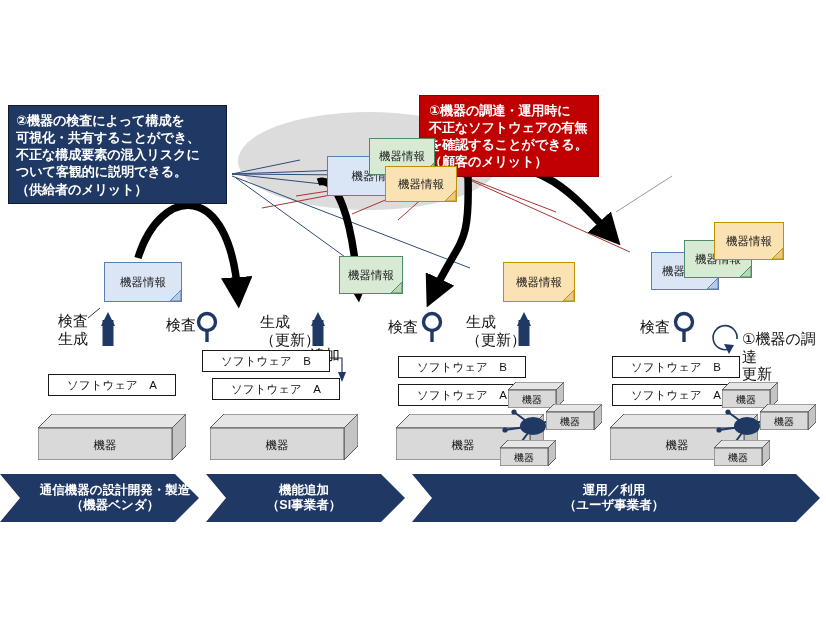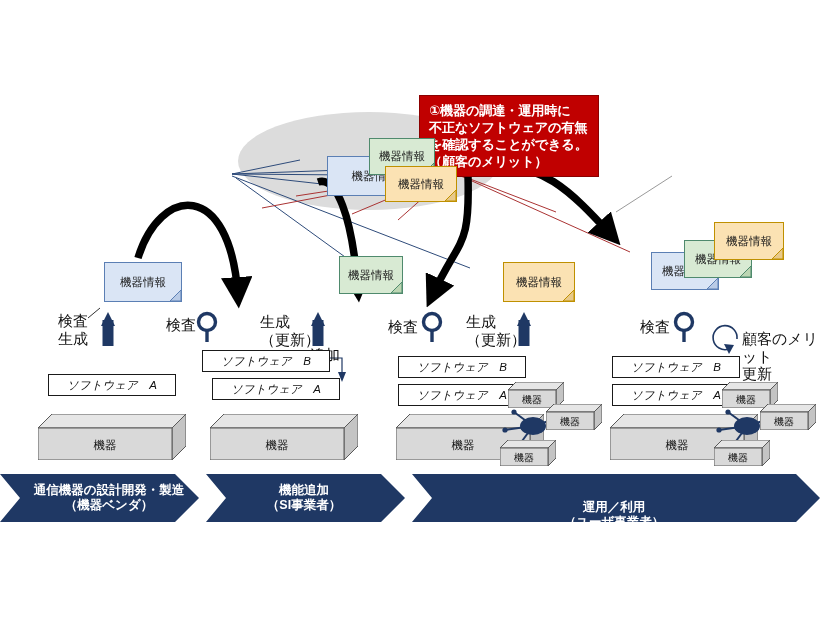--- a/index.html
+++ b/index.html
@@ -20,21 +20,21 @@
   
   .note{position:absolute;box-sizing:border-box;display:flex;align-items:center;justify-content:center;
         font-size:11.5px;color:#1a1a1a;margin-left:39px;}
   .note .fold{position:absolute;right:0;bottom:0;width:11px;height:11px;}
   .note-blue{background:#dae5f5;border:1px solid #5b7fb4;}
   .note-green{background:#d8ead3;border:1px solid #4f8a6d;}
   .note-yellow{background:#fbe2b3;border:1px solid #bf9000;}
 
   
   .swbar{position:absolute;box-sizing:border-box;background:#fff;border:1px solid #1a1a1a;
-         display:flex;align-items:center;justify-content:center;font-size:11.5px;color:#111;font-style:italic;}
+         display:flex;align-items:center;justify-content:center;font-size:11.5px;color:#111;}
 
   
   .dev{position:absolute;}
 
   
   .lab{position:absolute;font-size:15px;color:#111;line-height:1.18;white-space:pre-line;}
 
   
   .chev{position:absolute;color:#fff;font-weight:bold;font-size:12.5px;text-align:center;
         line-height:1.2;white-space:pre-line;display:flex;align-items:center;justify-content:center;}
@@ -73,20 +73,25 @@
       <marker id="bigArrow" viewBox="0 0 10 10" refX="6" refY="5" markerWidth="4.2" markerHeight="4.2" orient="auto-start-reverse">
         <path d="M 0 0 L 10 5 L 0 10 z" fill="#000"></path>
       </marker>
     </defs>
     <path d="M 138 258 C 160 186 230 178 238 296" stroke="#000" stroke-width="7.5" fill="none" marker-end="url(#bigArrow)"></path>
     <path d="M 318 182 C 336 176 352 214 358 290" stroke="#000" stroke-width="7.5" fill="none" marker-end="url(#bigArrow)"></path>
     <path d="M 468 176 C 470 250 460 236 432 296" stroke="#000" stroke-width="7.5" fill="none" marker-end="url(#bigArrow)"></path>
     <path d="M 487 168 C 540 160 570 190 612 236" stroke="#000" stroke-width="7.5" fill="none" marker-end="url(#bigArrow)"></path>
   </svg>
 
+  <div class="callout navy" style="left:8px;top:105px;width:219px;">②機器の検査によって構成を
+可視化・共有することができ、
+不正な構成要素の混入リスクに
+ついて客観的に説明できる。
+（供給者のメリット）</div>
 
   <div class="callout red" style="left:419px;top:95px;width:180px;">①機器の調達・運用時に
 不正なソフトウェアの有無
 を確認することができる。
 （顧客のメリット）</div>
 
 
   <div class="note note-blue" style="left:288px;top:156px;width:95px;height:40px;">
     <span>機器情報</span>
     <svg class="fold" viewBox="0 0 11 11">
@@ -264,21 +269,21 @@
   <svg class="layer">
     <g>
       <circle cx="684" cy="322" r="8.5" fill="none" stroke="#1f3864" stroke-width="3.4"></circle>
       <line x1="684" y1="331" x2="684" y2="342" stroke="#1f3864" stroke-width="3.4"></line>
     </g>
     <g>
       <path d="M737 339 A 12 12 0 1 0 729 349" stroke="#1f3864" stroke-width="1.6" fill="none"></path>
       <path d="M729 354 L724 344 L734 345 Z" fill="#1f3864"></path>
     </g>
   </svg>
-  <div class="lab" style="left:742px;top:330px;">顧客のメリット
+  <div class="lab" style="left:742px;top:330px;">①機器の調達
 更新</div>
 
   <div class="swbar" style="left:612px;top:356px;width:128px;height:22px;">
     <span>ソフトウェア　B</span>
   </div>
   <div class="swbar" style="left:612px;top:384px;width:128px;height:22px;">
     <span>ソフトウェア　A</span>
   </div>
   <div class="dev" style="left:610px;top:414px;width:148px;height:46px;">
     <svg viewBox="0 0 148 46" width="148" height="46">
@@ -326,20 +331,20 @@
       <rect x="0" y="8" width="48" height="18" fill="#d9d9d9" stroke="#595959" stroke-width="1"></rect>
       <text x="24" y="21" font-size="10" text-anchor="middle" fill="#111" font-family="Liberation Sans, sans-serif">機器</text>
     </svg>
   </div>
 
   <svg class="layer">
     <polygon points="0,474 175,474 199,498 175,522 0,522 20,498" fill="#1f3864"></polygon>
     <polygon points="206,474 381,474 405,498 381,522 206,522 226,498" fill="#1f3864"></polygon>
     <polygon points="412,474 796,474 820,498 796,522 412,522 432,498" fill="#1f3864"></polygon>
   </svg>
-  <div class="chev" style="left:18px;top:474px;width:182px;height:48px;">通信機器の設計開発・製造
+  <div class="chev" style="left:24px;top:474px;width:182px;height:48px;">通信機器の設計開発・製造
 （機器ベンダ）</div>
   <div class="chev" style="left:216px;top:474px;width:176px;height:48px;">機能追加
 （SI事業者）</div>
-  <div class="chev" style="left:424px;top:474px;width:380px;height:48px;margin-top:17px;">運用／利用
+  <div class="chev" style="left:424px;top:474px;width:380px;height:48px;">運用／利用
 （ユーザ事業者）</div>
 
 </div>
 
 </body></html>

